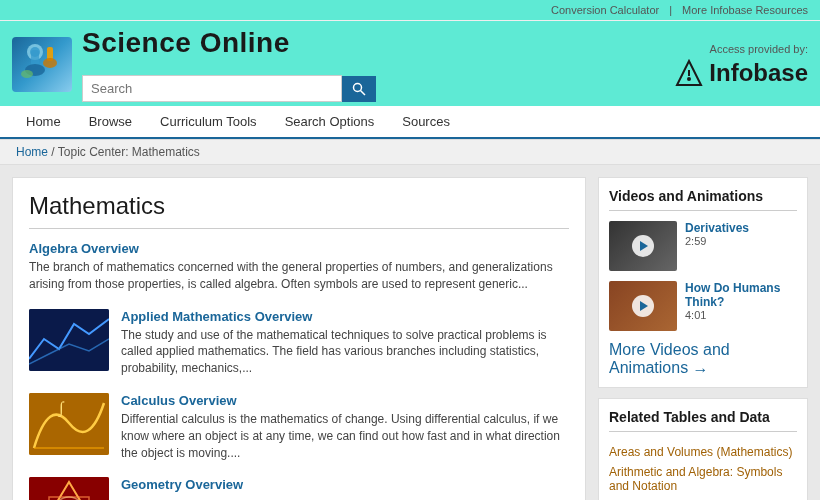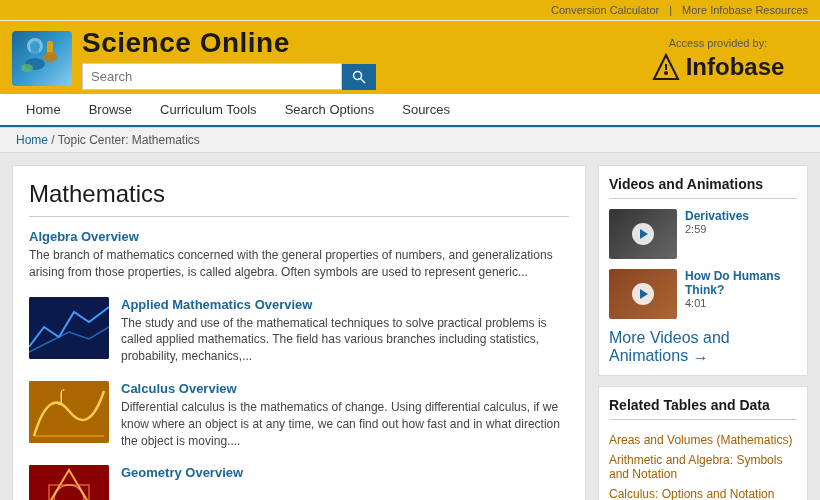--- a/index.html
+++ b/index.html
@@ -1,31 +1,31 @@
 <!DOCTYPE html>
 <html><head>
   <meta charset="utf-8">
   <style>
     * { box-sizing: border-box; margin: 0; padding: 0; }
     body { font-family: Arial, sans-serif; font-size: 13px; background: #e8e8e8; color: #333; }
 
     
-    #top-bar { background: #eab308; border-bottom: 1px solid #ddd; }
+    #top-bar { background: #5eead4; border-bottom: 1px solid #ddd; }
     #top-utility { display: flex; justify-content: flex-end; align-items: center; padding: 4px 12px; font-size: 11px; color: #555; gap: 10px; border-bottom: 1px solid #eee; }
     #top-utility a { color: #555; text-decoration: none; }
 
     #header { display: flex; align-items: center; justify-content: space-between; padding: 6px 12px 4px; }
     #logo-area { display: flex; align-items: center; gap: 10px; flex: 1; }
     #logo-icon { width: 60px; height: 55px; background: linear-gradient(135deg, #1a6699 0%, #3399cc 50%, #88ccee 100%); border-radius: 4px; display: flex; align-items: center; justify-content: center; overflow: hidden; }
     #logo-icon svg { width: 50px; height: 45px; }
     #logo-title { font-size: 28px; font-weight: bold; color: #1a1a1a; letter-spacing: 0.5px; }
-    #search-bar { display: flex; align-items: center; margin-top: 4px; }
+    #search-bar { display: flex; align-items: center; margin-top: 16px; }
     #search-bar input { border: 1px solid #ccc; padding: 5px 8px; font-size: 13px; width: 260px; outline: none; }
     #search-bar button { background: #1a6699; border: none; color: #fff; padding: 6px 10px; cursor: pointer; display: flex; align-items: center; }
-    #infobase-area { display: flex; flex-direction: column; align-items: center; min-width: 180px; }
+    #infobase-area { display: flex; flex-direction: column; align-items: flex-end; min-width: 180px; }
     #infobase-access { font-size: 11px; color: #555; margin-bottom: 4px; }
     #infobase-logo { display: flex; align-items: center; gap: 6px; }
     #infobase-logo-icon { width: 28px; height: 28px; }
     #infobase-logo-text { font-size: 24px; font-weight: bold; color: #1a1a1a; }
 
     
     #nav { background: #fff; border-bottom: 2px solid #1a6699; padding: 0 12px; display: flex; gap: 0; }
     .nav-item { padding: 8px 14px; font-size: 13px; cursor: pointer; color: #333; text-decoration: none; display: inline-block; }
 
     

